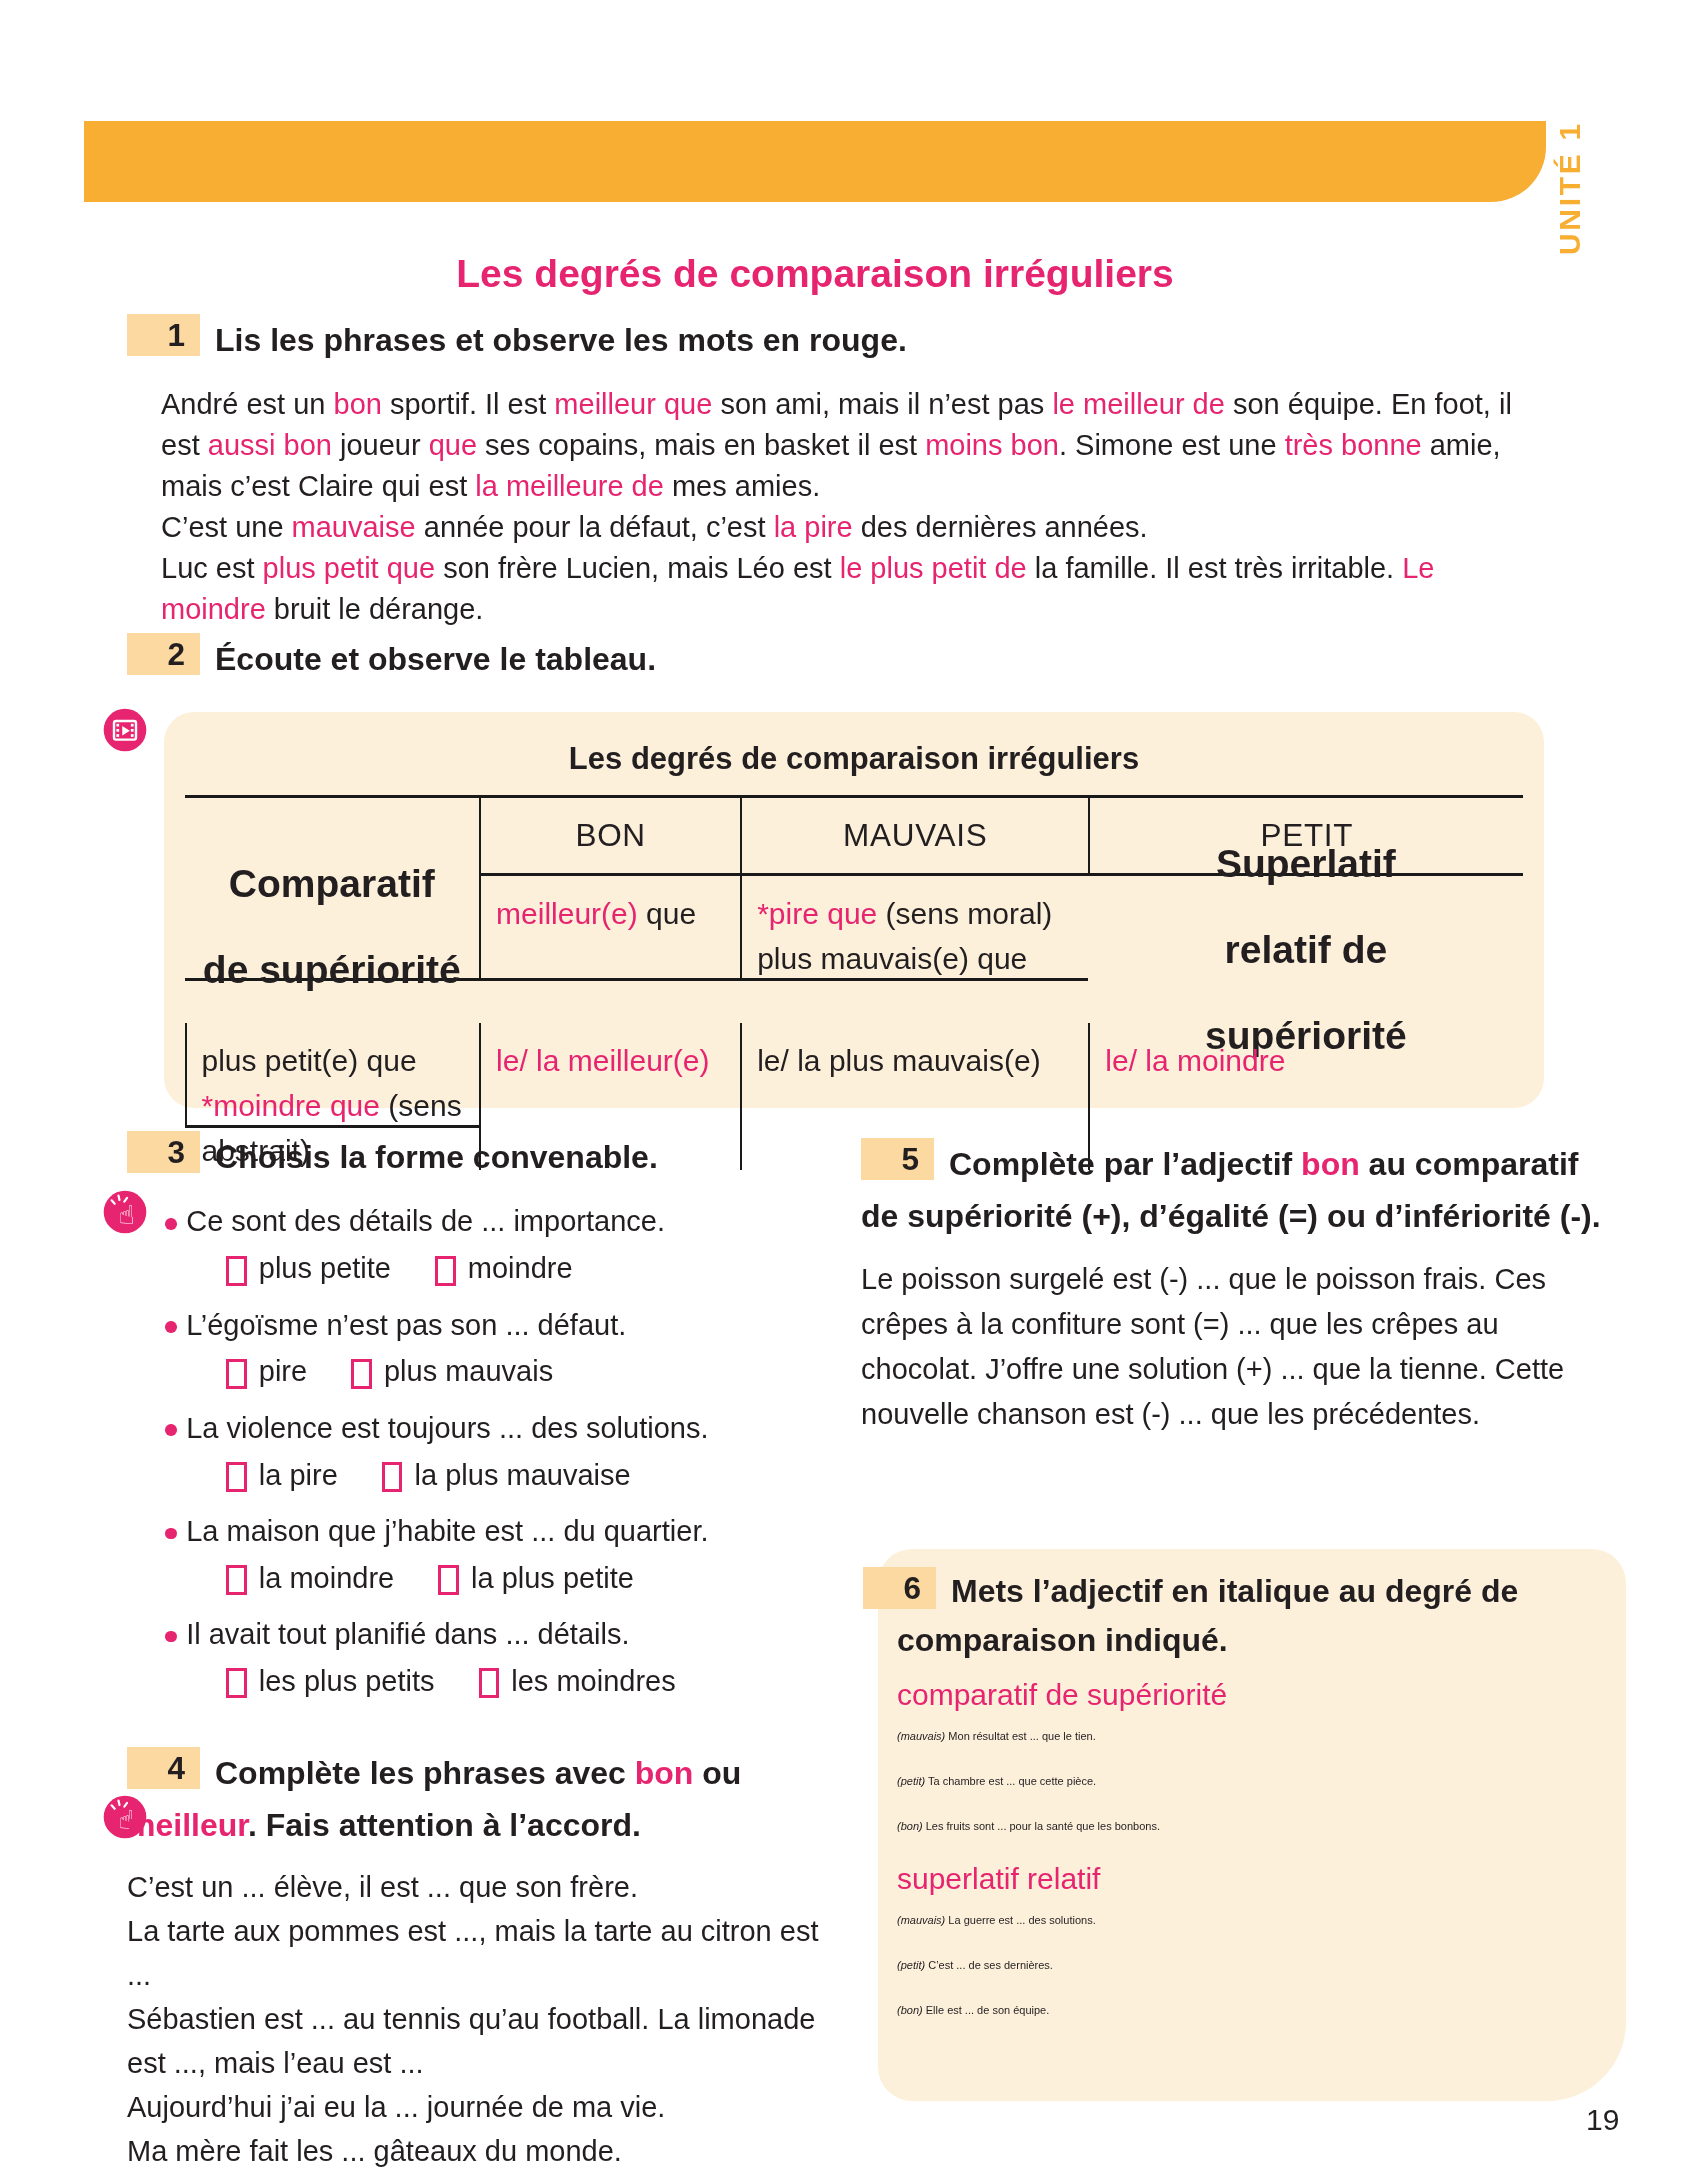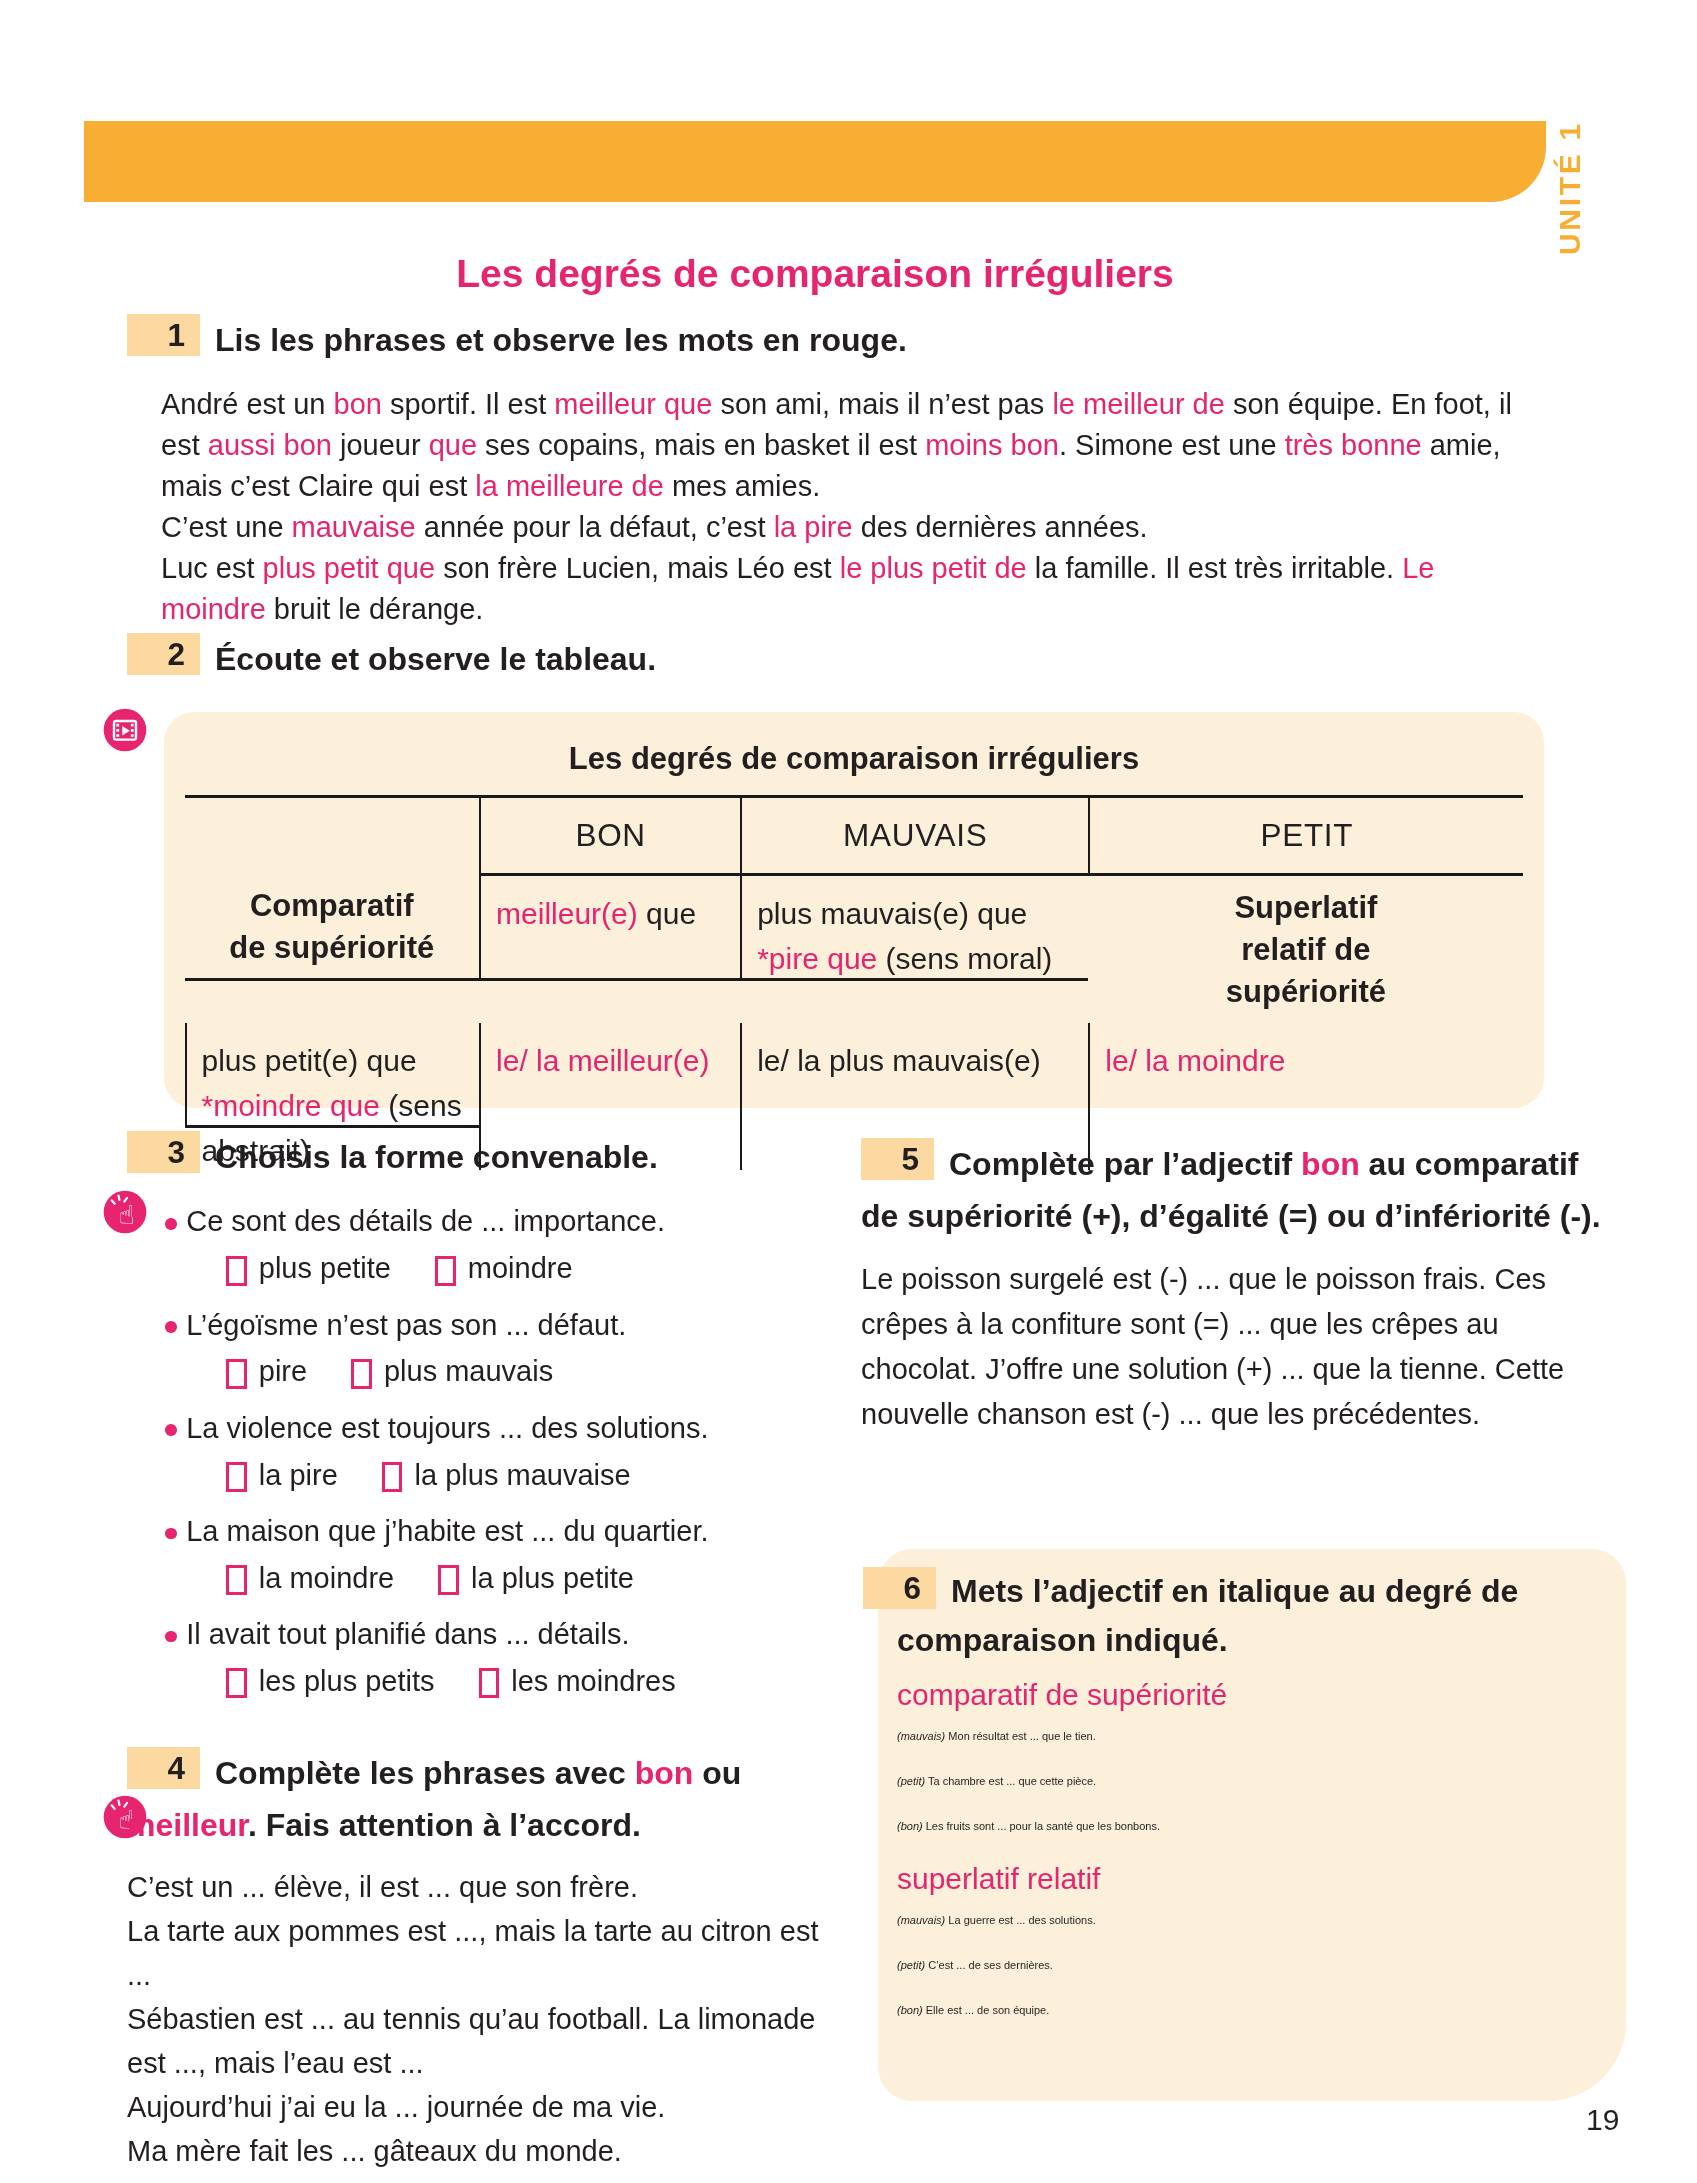--- a/index.html
+++ b/index.html
@@ -50,21 +50,21 @@
     margin:18px 20.5px 0 20.5px; font-size:30px;
   }
   .tcell { border-color:#1a1a1a; }
   .h-row { height:81px; display:flex; align-items:center; justify-content:center;
            font-size:31.5px; letter-spacing:0.7px; border-top:3.4px solid #1a1a1a; }
   .h-col { border-bottom:3.4px solid #1a1a1a; }
   .v { border-left:2.1px solid #1a1a1a; }
   .r1 { height:105px; border-bottom:3.4px solid #1a1a1a; }
   .r2 { height:147px; }
   .lblcell { display:flex; flex-direction:column; align-items:center; justify-content:center;
-             font-weight:bold; font-size:31px; line-height:42px; text-align:center; }
+             font-weight:bold; font-size:39px; line-height:42px; text-align:center;gap:44px; }
   .ccell { padding:15px 0 0 15px; line-height:45px; }
 
   
   .col-left  { position:absolute; left:127px; top:1131px; width:695px; font-size:29px; }
   .col-right { position:absolute; left:861px; top:1138px; width:759px; font-size:29px; }
 
   .q-line { margin-top:16.4px; padding-left:38px; line-height:44px; }
   .dot { display:inline-block; width:11.6px; height:11.6px; border-radius:50%;
          background:#e6246f; margin-right:9.6px; vertical-align:middle; }
   .choices { margin-top:6.8px; padding-left:99px; height:36px; line-height:36px; }
@@ -142,22 +142,22 @@
         <div class="tcell h-row h-col v">MAUVAIS</div>
         <div class="tcell h-row h-col v">PETIT</div>
         <div class="tcell r1 lblcell">
           <div>Comparatif</div>
           <div>de supériorité</div>
         </div>
         <div class="tcell r1 ccell v">
           <div><span class="pk">meilleur(e)</span><span> que</span></div>
         </div>
         <div class="tcell r1 ccell v">
+          <div><span class="pk">*pire que</span><span> (sens moral)</span></div>
           <div><span>plus mauvais(e) que</span></div>
-          <div><span class="pk">*pire que</span><span> (sens moral)</span></div>
         </div>
         <div class="tcell r2 lblcell">
           <div>Superlatif</div>
           <div>relatif de</div>
           <div>supériorité</div>
         </div>
         <div class="tcell r1 ccell v">
           <div><span>plus petit(e) que</span></div>
           <div><span class="pk">*moindre que</span><span> (sens abstrait)</span></div>
         </div>

